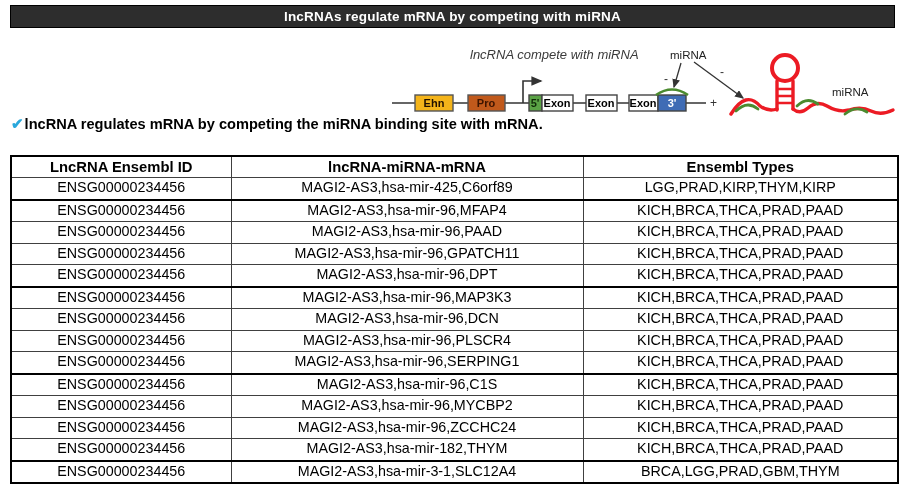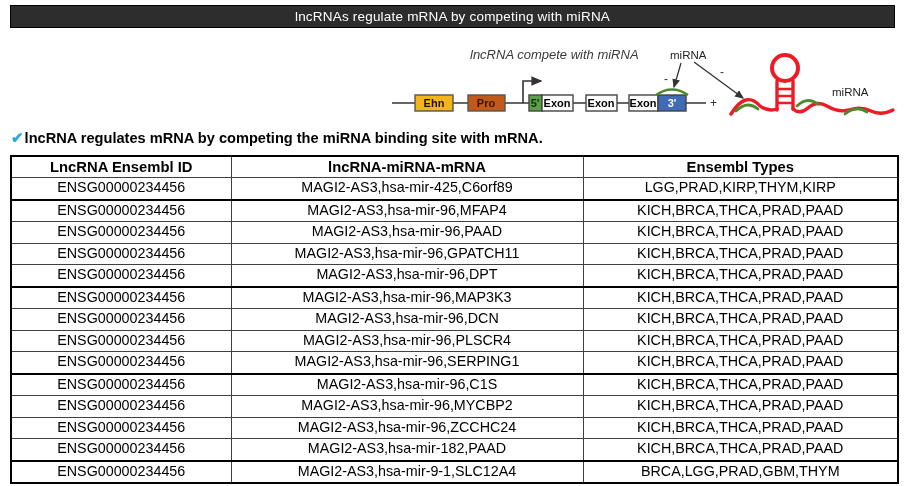--- a/index.html
+++ b/index.html
@@ -5,30 +5,30 @@
   html,body { margin:0; padding:0; }
   body {
     width:905px; height:486px; position:relative; background:#ffffff;
     font-family:"Liberation Sans", sans-serif; color:#000; overflow:hidden;
   }
   .title-bar {
     position:absolute; left:10px; top:5px; width:883px; height:21px;
     background:#2D2D2D; border:1px solid #000;
     display:flex; align-items:center; justify-content:center;
   }
-  .title-bar span { color:#fff; font-weight:normal; font-size:13.5px; letter-spacing:.2px; }
+  .title-bar span { color:#fff; font-weight:bold; font-size:13.5px; letter-spacing:.2px; }
 
   .diagram { position:absolute; left:390px; top:40px; width:515px; height:95px; }
   .diagram svg { display:block; }
   .gene-label { font-size:11px; font-weight:bold; }
   .caption-text { font-size:13px; font-style:italic; fill:#3a3a3a; }
   .mirna-text { font-size:11.5px; fill:#222; }
   .sign-text { font-size:12px; fill:#333; }
 
-  .note { position:absolute; left:11px; top:129px; font-size:14.6px; font-weight:bold; white-space:nowrap; }
+  .note { position:absolute; left:11px; top:115px; font-size:14.6px; font-weight:bold; white-space:nowrap; }
   .note .check { color:#29A8DC; margin-right:1px; font-size:15px; }
 
   table.cerna {
     position:absolute; left:10px; top:155px; width:887px;
     border-collapse:collapse; table-layout:fixed;
     font-size:14.3px; background:#fff;
     border:2px solid #000;
   }
   table.cerna th, table.cerna td {
     border:1px solid #404040; text-align:center; vertical-align:middle;
@@ -189,22 +189,22 @@
         <td>MAGI2-AS3,hsa-mir-96,MYCBP2</td>
         <td>KICH,BRCA,THCA,PRAD,PAAD</td>
       </tr>
       <tr>
         <td>ENSG00000234456</td>
         <td>MAGI2-AS3,hsa-mir-96,ZCCHC24</td>
         <td>KICH,BRCA,THCA,PRAD,PAAD</td>
       </tr>
       <tr class="thick-after">
         <td>ENSG00000234456</td>
-        <td>MAGI2-AS3,hsa-mir-182,PAAD</td>
-        <td>KICH,BRCA,THCA,PRAD,PAAD</td>
-      </tr>
-      <tr>
-        <td>ENSG00000234456</td>
-        <td>MAGI2-AS3,hsa-mir-9-1,SLC12A4</td>
+        <td>MAGI2-AS3,hsa-mir-182,THYM</td>
+        <td>KICH,BRCA,THCA,PRAD,PAAD</td>
+      </tr>
+      <tr>
+        <td>ENSG00000234456</td>
+        <td>MAGI2-AS3,hsa-mir-3-1,SLC12A4</td>
         <td>BRCA,LGG,PRAD,GBM,THYM</td>
       </tr>
     </tbody>
 </table>
 
 </body></html>

